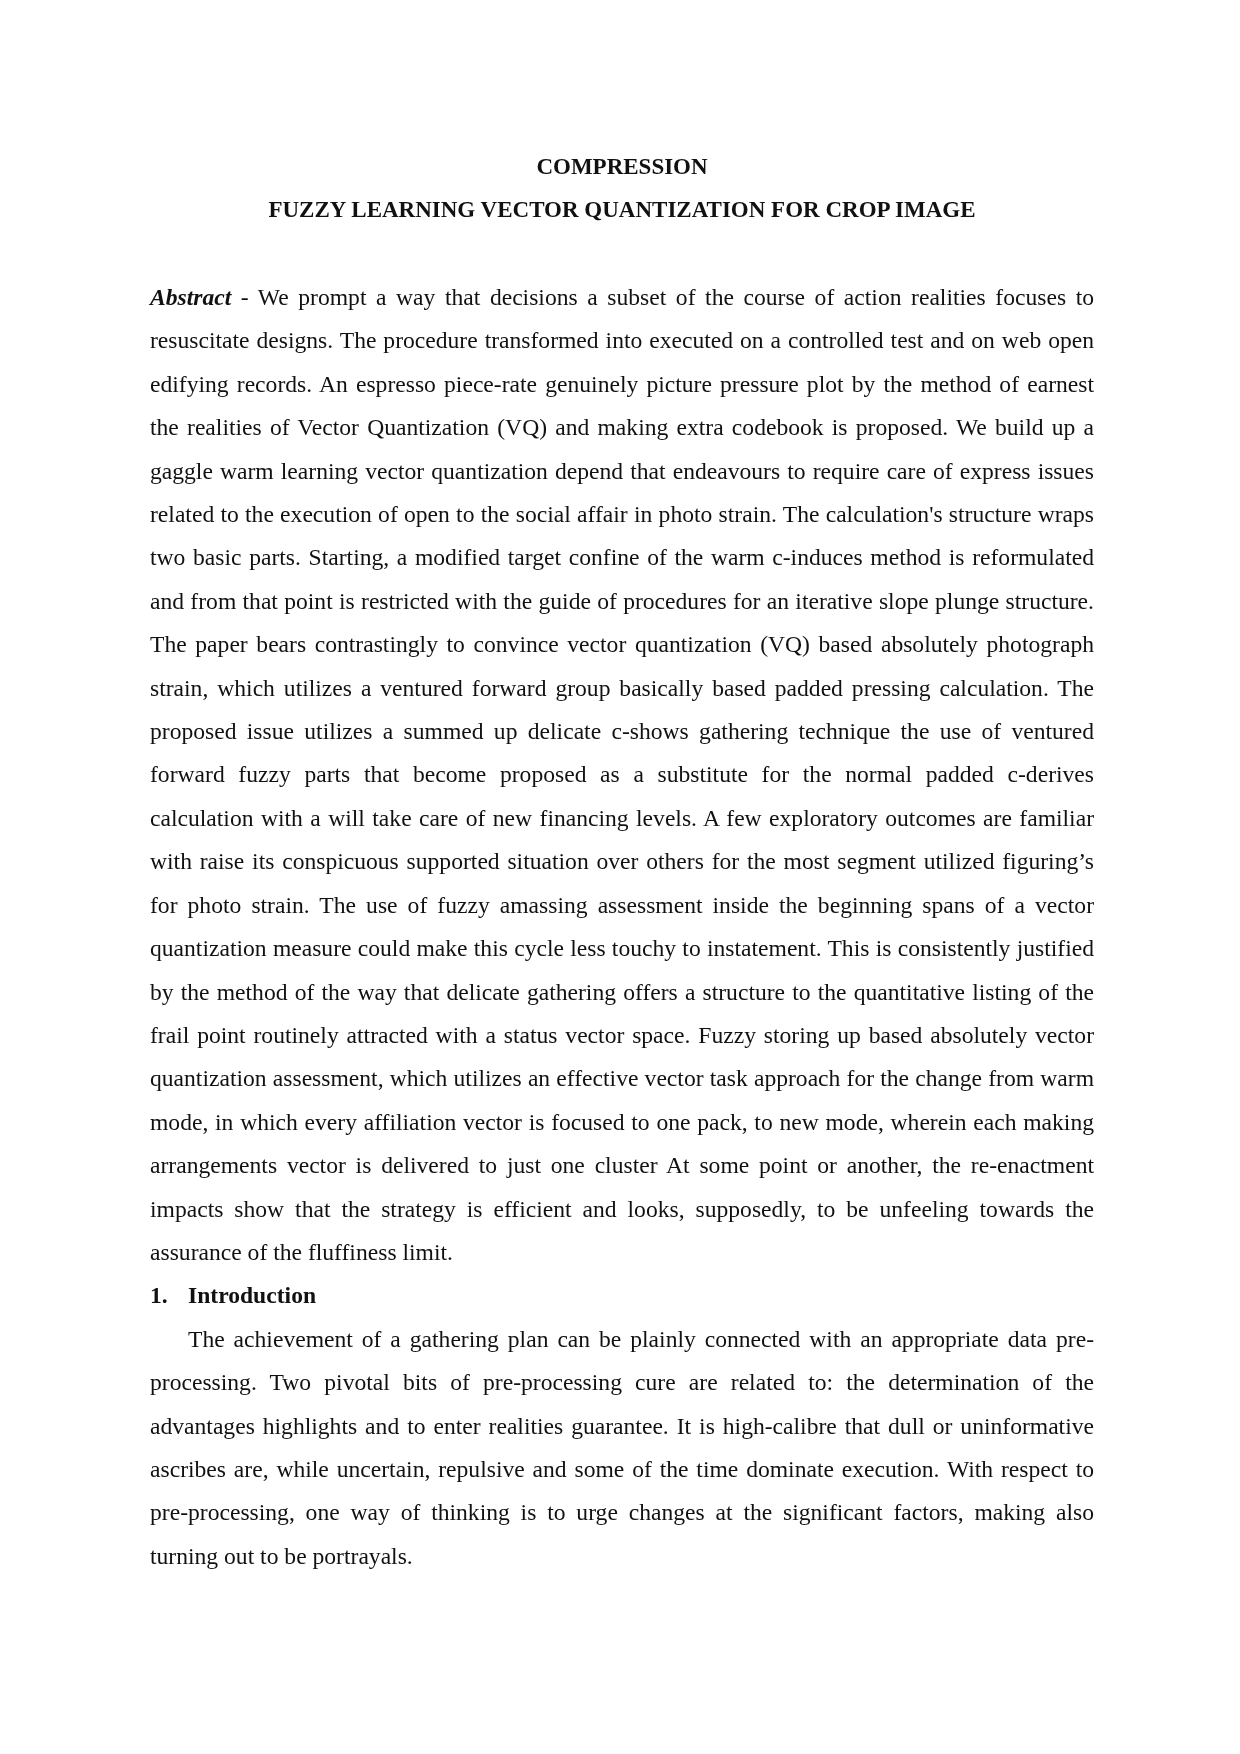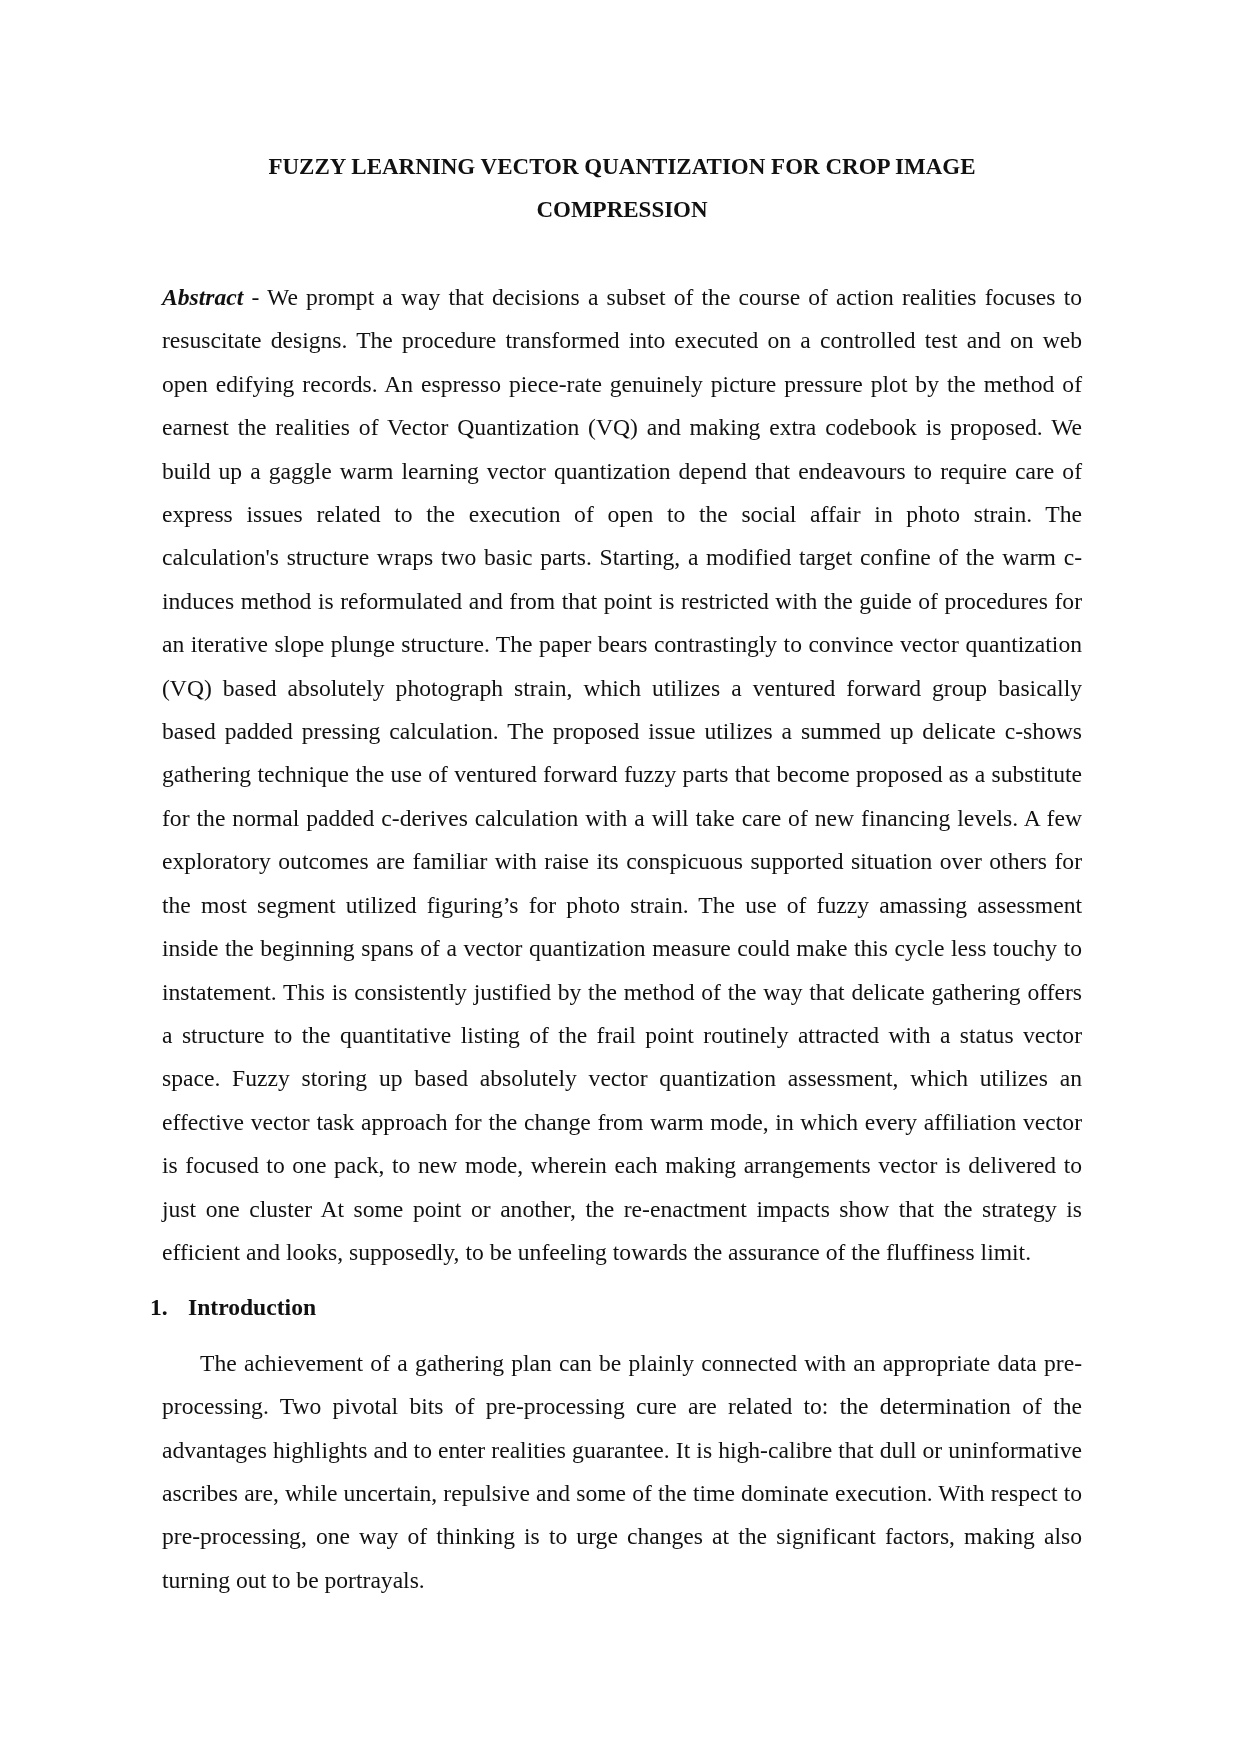--- a/index.html
+++ b/index.html
@@ -27,21 +27,21 @@
       font-size: 23px;
       line-height: 43px;
       margin: 0 0 45px 0;
       letter-spacing: 0;
     }
     .title span { display: block; }
     .para {
       font-size: 23.6px;
       line-height: 43.4px;
       text-align: justify;
-      margin: 12px;
+      margin: 0;
     }
     .abstract-label {
       font-weight: bold;
       font-style: italic;
     }
     .section-heading {
       font-size: 23.6px;
       line-height: 43.4px;
       font-weight: bold;
       margin: 0;
@@ -53,22 +53,22 @@
     }
     .indent {
       text-indent: 38px;
     }
   </style>
 </head>
 <body>
 
 <div class="page">
   <h1 class="title">
+    <span>COMPRESSION</span>
     <span>FUZZY LEARNING VECTOR QUANTIZATION FOR CROP IMAGE</span>
-    <span>COMPRESSION</span>
   </h1>
 
   <p class="para"><span class="abstract-label">Abstract</span><span> - </span><span>We prompt a way that decisions a subset of the course of action realities focuses to resuscitate designs. The procedure transformed into executed on a controlled test and on web open edifying records. An espresso piece-rate genuinely picture pressure plot by the method of earnest the realities of Vector Quantization (VQ) and making extra codebook is proposed. We build up a gaggle warm learning vector quantization depend that endeavours to require care of express issues related to the execution of open to the social affair in photo strain. The calculation's structure wraps two basic parts. Starting, a modified target confine of the warm c-induces method is reformulated and from that point is restricted with the guide of procedures for an iterative slope plunge structure. The paper bears contrastingly to convince vector quantization (VQ) based absolutely photograph strain, which utilizes a ventured forward group basically based padded pressing calculation. The proposed issue utilizes a summed up delicate c-shows gathering technique the use of ventured forward fuzzy parts that become proposed as a substitute for the normal padded c-derives calculation with a will take care of new financing levels. A few exploratory outcomes are familiar with raise its conspicuous supported situation over others for the most segment utilized figuring’s for photo strain. The use of fuzzy amassing assessment inside the beginning spans of a vector quantization measure could make this cycle less touchy to instatement. This is consistently justified by the method of the way that delicate gathering offers a structure to the quantitative listing of the frail point routinely attracted with a status vector space. Fuzzy storing up based absolutely vector quantization assessment, which utilizes an effective vector task approach for the change from warm mode, in which every affiliation vector is focused to one pack, to new mode, wherein each making arrangements vector is delivered to just one cluster At some point or another, the re-enactment impacts show that the strategy is efficient and looks, supposedly, to be unfeeling towards the assurance of the fluffiness limit.</span></p>
 
   <h2 class="section-heading">
     <span class="section-num">1.</span>
     <span>Introduction</span>
   </h2>
 
   <p class="para indent">The achievement of a gathering plan can be plainly connected with an appropriate data pre-processing. Two pivotal bits of pre-processing cure are related to: the determination of the advantages highlights and to enter realities guarantee. It is high-calibre that dull or uninformative ascribes are, while uncertain, repulsive and some of the time dominate execution. With respect to pre-processing, one way of thinking is to urge changes at the significant factors, making also turning out to be portrayals.</p>

